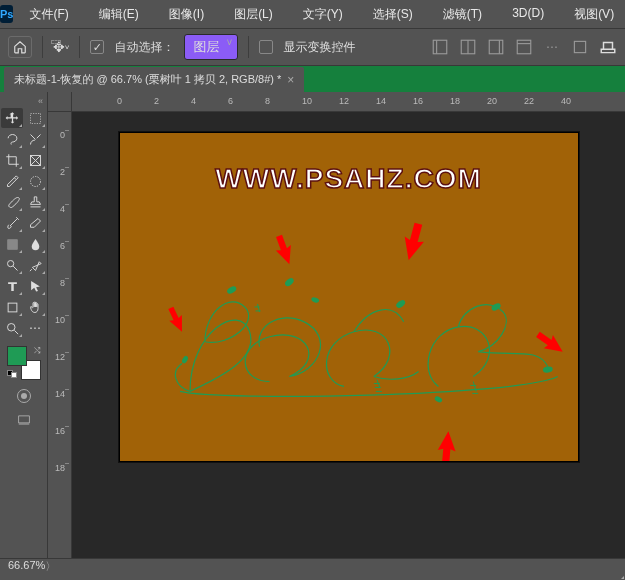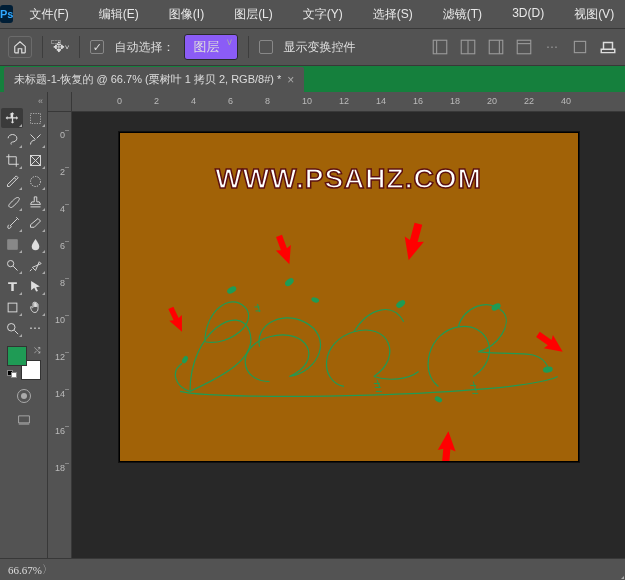--- a/index.html
+++ b/index.html
@@ -56,21 +56,21 @@
   .canvas-area { flex: 1; display: flex; flex-direction: column; }
   .ruler-h { height: 20px; background: #535353; border-bottom: 1px solid #383838; position: relative; overflow: hidden; font-size: 9px; color: #bbb; }
   .ruler-h .tick { position: absolute; top: 4px; }
   .ruler-h .tick::after { content: ""; position: absolute; left: 0; bottom: -12px; width: 1px; height: 4px; background: #888; }
   .ruler-corner { width: 24px; height: 20px; background: #535353; border-right: 1px solid #383838; border-bottom: 1px solid #383838; }
   .canvas-inner { flex: 1; background: #282828; display: flex; align-items: flex-start; justify-content: center; padding-top: 20px; position: relative; overflow: hidden; }
   .page { background: #a16207; border: 1px solid #000; box-shadow: 0 0 0 1px #111; position: relative; }
   
   .watermark { position: absolute; top: 30px; left: 0; right: 0; text-align: center; font-family: Arial, sans-serif; font-weight: 900; font-size: 28px; letter-spacing: 1px; color: #fff; -webkit-text-stroke: 1.5px #5b0f0f; }
   
-  .statusbar { height: 22px; background: #535353; border-top: 1px solid #383838; display: flex; align-items: center; padding: 0 8px; gap: 0; font-size: 11px; color: #ddd; font-family: Liberation Serif, serif; }
+  .statusbar { height: 22px; background: #535353; border-top: 1px solid #383838; display: flex; align-items: flex-start; padding: 0 8px; gap: 0; font-size: 11px; color: #ddd; }
   .status-arrow { color: #aaa; }
   
   .dotted { position: absolute; border: 1px dashed #888; right: 8px; top: 1px; width: 10px; height: 4px; }
 
   .nowrap { white-space: nowrap; overflow: hidden; }
 </style>
 </head>
 <body>
 
 <div class="titlebar">

